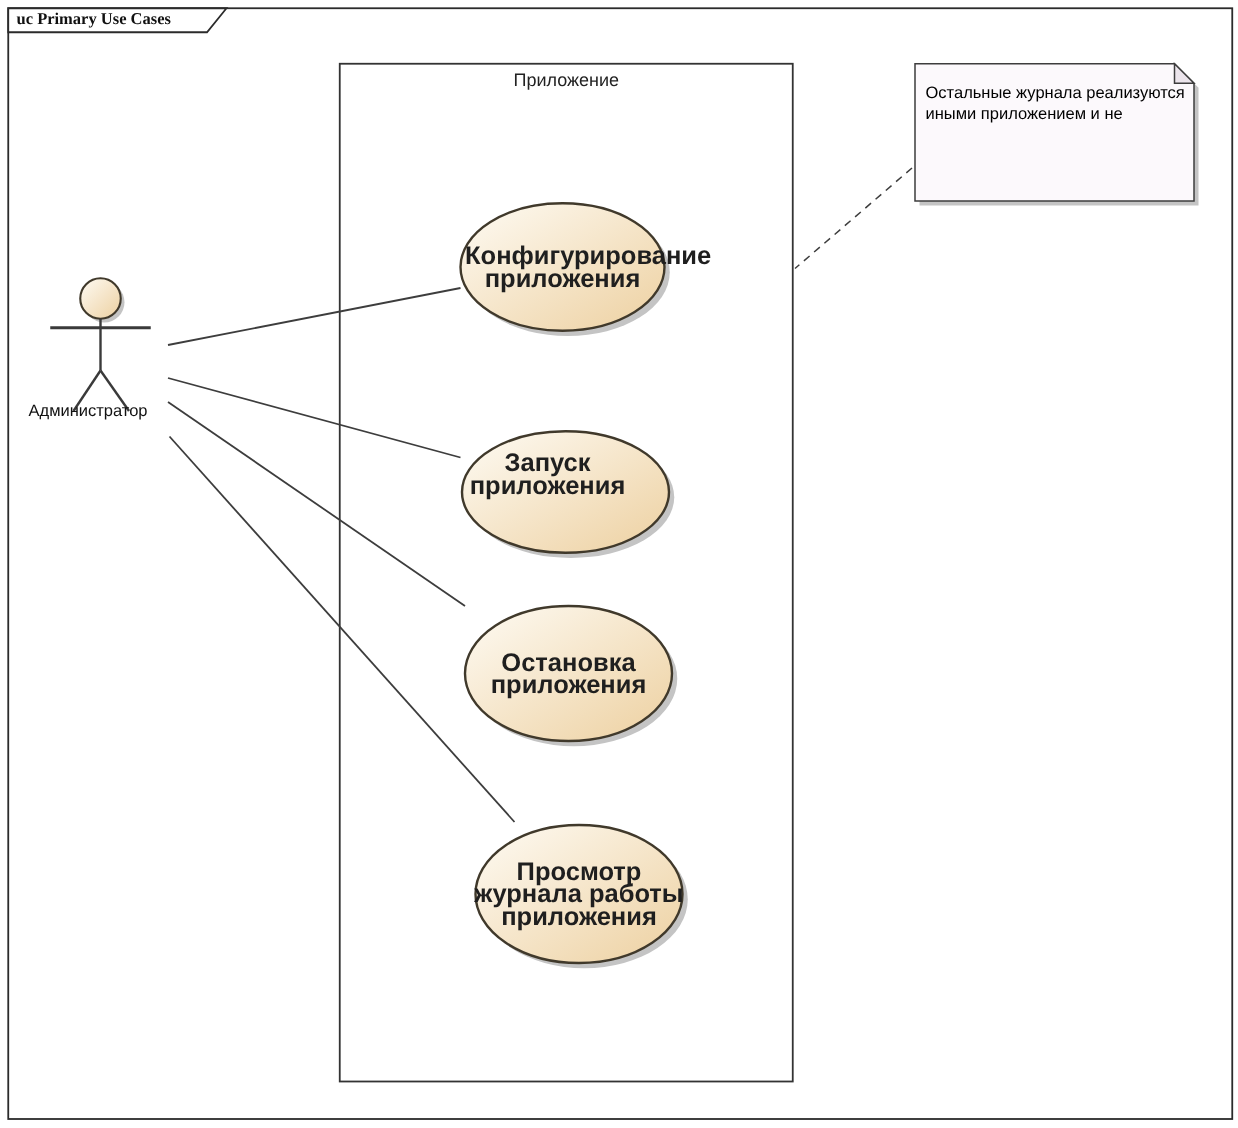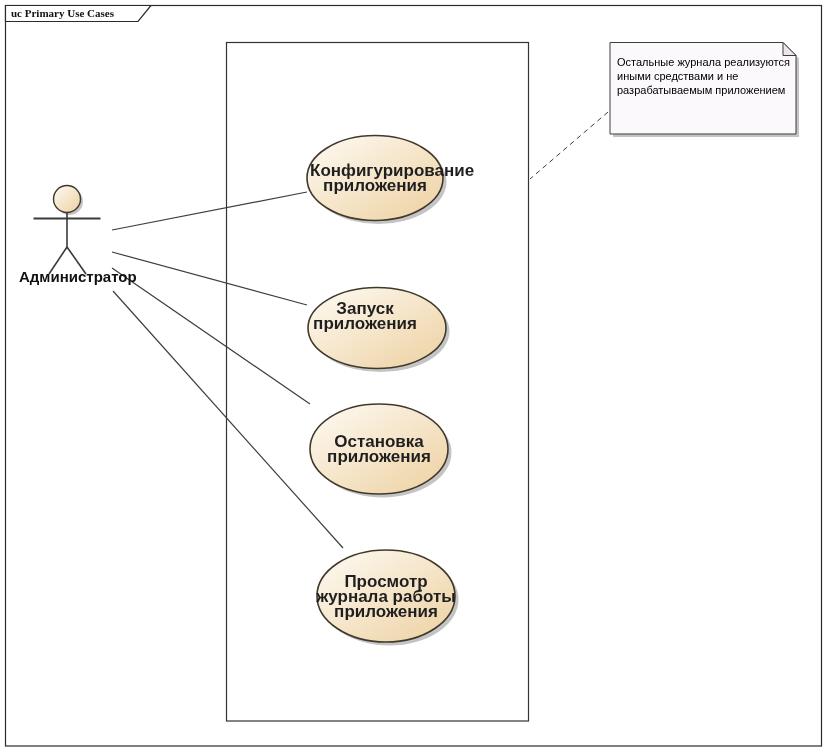--- a/index.html
+++ b/index.html
@@ -4,21 +4,21 @@
 <style>
   html,body{margin:0;padding:0;background:#fff;}
   #stage{
     position:relative;width:825px;height:752px;background:#ffffff;
     font-family:"Liberation Sans",sans-serif;overflow:hidden;
   }
   #stage svg{position:absolute;left:0;top:0;}
   .lbl{position:absolute;color:#1b1b1b;white-space:normal;}
   .frame-title{left:11px;top:7px;font-size:11px;font-weight:bold;color:#111;font-family:Liberation Serif, serif;}
   .boundary-label{left:226px;top:46px;width:303px;text-align:center;font-size:12px;color:#222;}
-  .actor-label{left:19px;top:268px;width:100px;text-align:right;font-size:15px;font-weight:bold;color:#111;}
+  .actor-label{left:19px;top:268px;width:100px;text-align:left;font-size:11px;font-weight:normal;color:#111;}
   .uc-label{
     font-size:17px;font-weight:bold;line-height:15px;text-align:center;
     transform:translateY(-50%);color:#1f1f1f;
   }
   .note-text{left:617px;top:55px;width:180px;font-size:11px;line-height:14px;color:#000;}
   .note-line{white-space:nowrap;}
 </style>
 </head>
 <body>
 
@@ -66,25 +66,25 @@
       <circle cx="67" cy="199" r="13.5" fill="url(#ucGrad)" stroke="#40392b" stroke-width="1.4"></circle>
       <line x1="33.5" y1="218.5" x2="100.5" y2="218.5" stroke-width="2"></line>
       <line x1="67" y1="212.5" x2="67" y2="247"></line>
       <line x1="67" y1="247" x2="49" y2="274"></line>
       <line x1="67" y1="247" x2="86" y2="274"></line>
     </g>
   </svg>
 
   <div class="lbl frame-title">uc Primary Use Cases</div>
 
+  <div class="lbl boundary-label">Приложение</div>
 
   <div class="lbl note-text">
     <div class="note-line">Остальные журнала реализуются</div>
-    <div class="note-line">иными средствами и не</div>
-    <div class="note-line">разрабатываемым приложением</div>
+    <div class="note-line">иными приложением и не</div>
   </div>
 
   <div class="lbl actor-label">Администратор</div>
 
   <div class="lbl uc-label" style="left:310px;top:178px;width:130px;">Конфигурирование приложения</div>
   <div class="lbl uc-label" style="left:307px;top:316px;width:116px;">Запуск приложения</div>
   <div class="lbl uc-label" style="left:324px;top:449px;width:110px;">Остановка приложения</div>
   <div class="lbl uc-label" style="left:316px;top:596px;width:140px;">Просмотр журнала работы приложения</div>
 
 </div>

